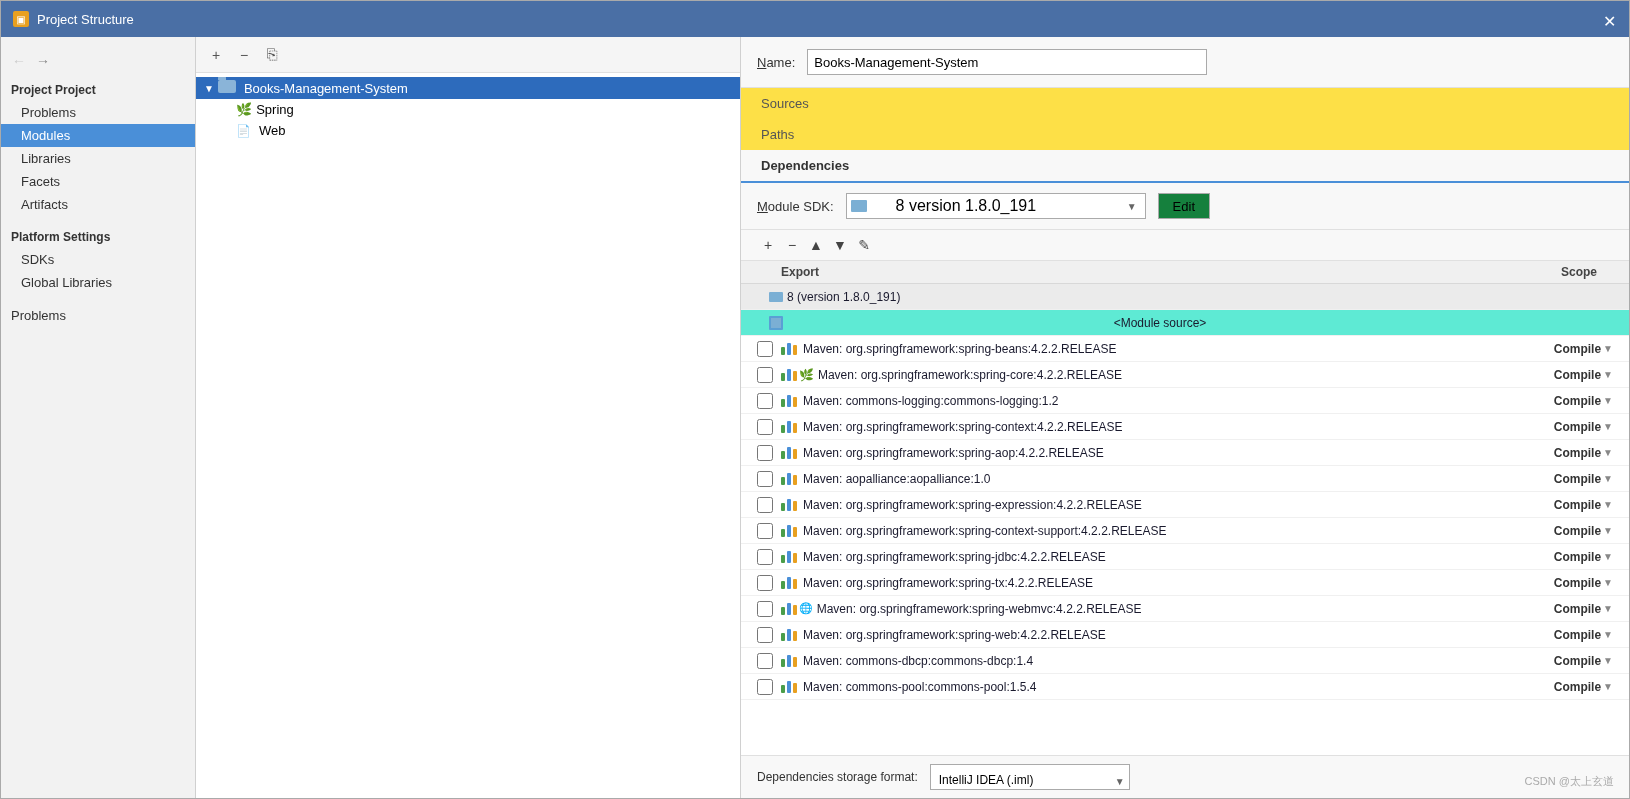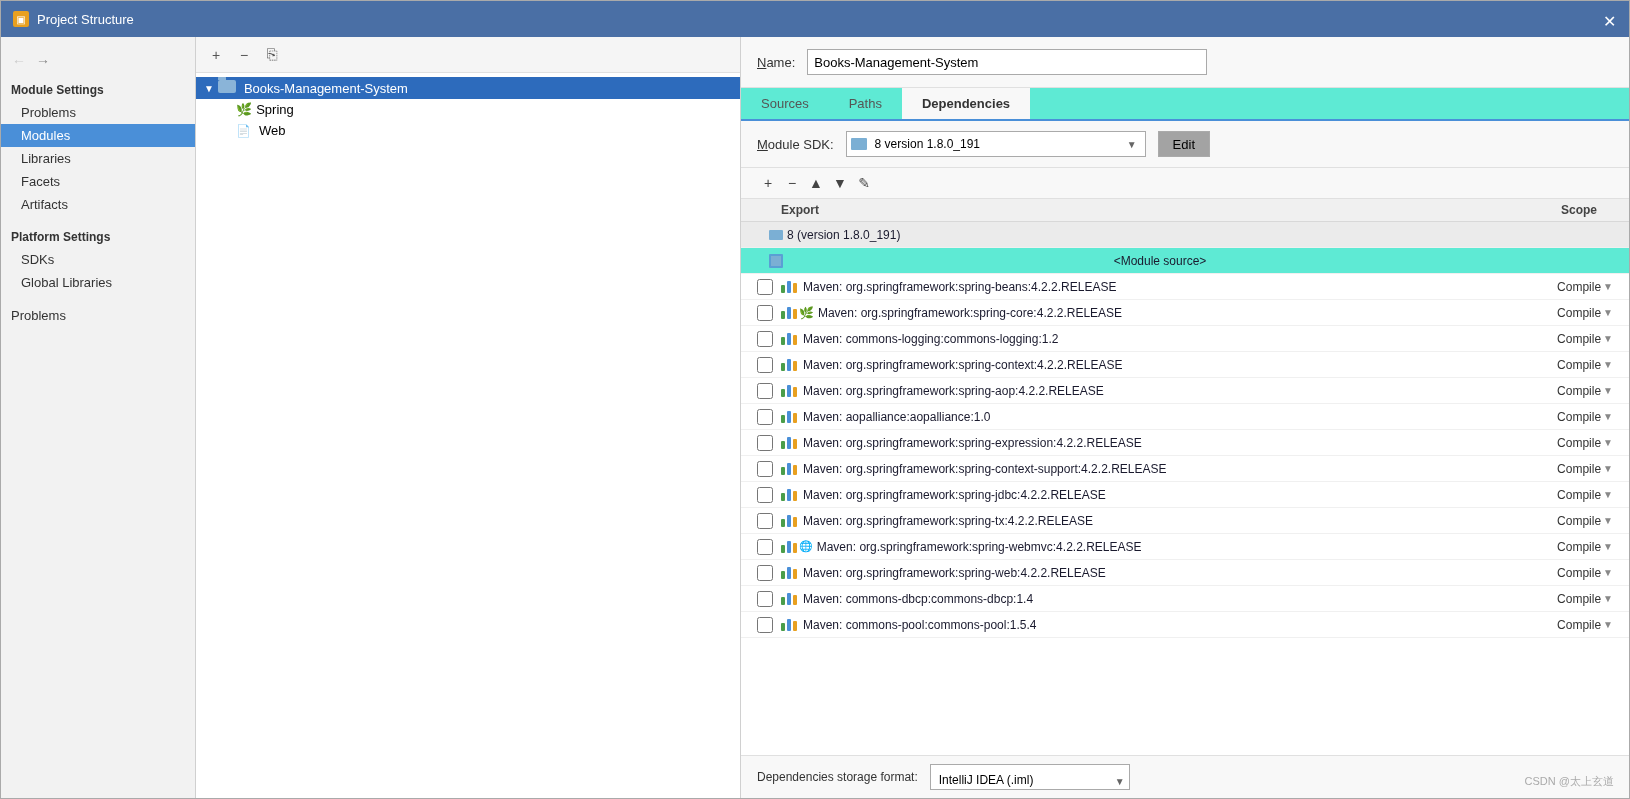--- a/index.html
+++ b/index.html
@@ -43,50 +43,50 @@
     .tree-item.selected .tree-label { color: white; }
     .tree-child { padding-left: 32px; }
 
     
     .right-panel { flex: 1; display: flex; flex-direction: column; background: #f8f8f8; }
     .name-row { display: flex; align-items: center; gap: 12px; padding: 12px 16px; border-bottom: 1px solid #e0e0e0; background: #f8f8f8; }
     .name-label { font-size: 13px; color: #333; }
     .name-label u { text-decoration: underline; }
     .name-input { flex: 1; max-width: 400px; height: 26px; border: 1px solid #aaa; padding: 2px 6px; font-size: 13px; background: white; }
 
-    .tabs-row { display: flex; border-bottom: 2px solid #4a8fd8; background: #5eead4; }
+    .tabs-row { display: flex; border-bottom: 2px solid #4a8fd8; background: #fde047; flex-direction: column; }
     .tab { padding: 8px 20px; font-size: 13px; cursor: pointer; color: #555; border-bottom: 2px solid transparent; margin-bottom: -2px; }
     .tab.active { color: #333; font-weight: 600; border-bottom: 2px solid #4a8fd8; background: #f8f8f8; }
 
     .sdk-row { display: flex; align-items: center; gap: 12px; padding: 10px 16px; border-bottom: 1px solid #e0e0e0; background: #f8f8f8; }
     .sdk-label { font-size: 13px; color: #333; }
     .sdk-label u { text-decoration: underline; }
     .sdk-select { height: 26px; border: 1px solid #aaa; padding: 2px 4px; font-size: 12px; background: white; display: flex; align-items: center; min-width: 300px; cursor: pointer; position: relative; }
-    .sdk-select-text { flex: 1; padding: 0 4px; font-size: 12px; }
+    .sdk-select-text { flex: 1; padding: 0 4px; font-size: 16px; margin-left: 21px; }
     .sdk-select-arrow { font-size: 10px; color: #666; padding-right: 4px; }
-    .edit-btn { height: 26px; padding: 2px 14px; border: 1px solid #aaa; background: #a3a3a3; cursor: pointer; font-size: 13px; }
+    .edit-btn { height: 26px; padding: 2px 14px; border: 1px solid #aaa; background: #15803d; cursor: pointer; font-size: 13px; }
 
     .deps-toolbar { display: flex; align-items: center; gap: 2px; padding: 4px 16px; border-bottom: 1px solid #e0e0e0; background: #f8f8f8; }
     .deps-toolbar-btn { width: 22px; height: 22px; display: flex; align-items: center; justify-content: center; border: none; background: transparent; cursor: pointer; font-size: 14px; color: #444; }
 
     .deps-table { flex: 1; overflow-y: auto; background: white; }
     .deps-header { display: flex; align-items: center; padding: 4px 16px; background: #f0f0f0; border-bottom: 1px solid #d8d8d8; font-size: 12px; color: #444; font-weight: 600; }
     .deps-header-export { flex: 1; }
     .deps-header-scope { width: 100px; text-align: right; padding-right: 16px; }
 
     .dep-row { display: flex; align-items: center; padding: 3px 16px; border-bottom: 1px solid #f0f0f0; min-height: 26px; }
     .dep-row.sdk-row-item { padding-left: 28px; background: #f5f5f5; }
     .dep-checkbox { width: 16px; height: 16px; margin-right: 8px; flex-shrink: 0; }
     .dep-icon-maven { display: flex; gap: 2px; align-items: flex-end; margin-right: 6px; flex-shrink: 0; }
     .dep-icon-maven span { width: 4px; background: #4a8fd8; border-radius: 1px; }
     .dep-icon-maven span:nth-child(1) { height: 8px; background: #4a9d4a; }
     .dep-icon-maven span:nth-child(2) { height: 12px; background: #4a8fd8; }
     .dep-icon-maven span:nth-child(3) { height: 10px; background: #e8a020; }
     .dep-name { flex: 1; font-size: 12px; color: #1a1a2e; }
-    .dep-scope { width: 80px; font-size: 12px; color: #333; display: flex; align-items: center; justify-content: flex-end; gap: 2px; }
+    .dep-scope { width: 80px; font-size: 12px; color: #333; display: flex; align-items: center; justify-content: flex-end; gap: 2px; font-weight: bold; }
     .dep-scope-arrow { font-size: 10px; color: #888; }
     .dep-folder-icon { width: 14px; height: 10px; background: #7bafd4; border-radius: 1px; display: inline-block; margin-right: 4px; flex-shrink: 0; }
     .dep-module-icon { width: 14px; height: 14px; background: #7bafd4; border-radius: 1px; display: inline-block; margin-right: 4px; flex-shrink: 0; border: 2px solid #5a9fd4; }
     .dep-spring-icon { color: #6ab04c; margin-right: 4px; font-size: 12px; }
 
     .bottom-row { display: flex; align-items: center; gap: 12px; padding: 8px 16px; border-top: 1px solid #e0e0e0; background: #f8f8f8; }
     .bottom-label { font-size: 12px; color: #333; }
     .bottom-select { height: 26px; border: 1px solid #aaa; padding: 2px 4px; font-size: 12px; background: white; display: flex; align-items: flex-end; min-width: 200px; cursor: pointer; }
     .bottom-select-text { flex: 1; padding: 0 4px; font-size: 12px; }
     .bottom-select-arrow { font-size: 10px; color: #666; }
@@ -105,21 +105,21 @@
     <span class="title-bar-close">✕</span>
   </div>
 
   <div class="content">
 
     <div class="sidebar">
       <div class="sidebar-nav-arrows">
         <div class="nav-arrow disabled">←</div>
         <div class="nav-arrow">→</div>
       </div>
-      <div class="sidebar-section-title">Module Settings</div>
+      <div class="sidebar-section-title">Project Project</div>
       <div class="sidebar-item">
         <span>Problems</span>
       </div>
       <div class="sidebar-item active">
         <span>Modules</span>
       </div>
       <div class="sidebar-item">
         <span>Libraries</span>
       </div>
       <div class="sidebar-item">

